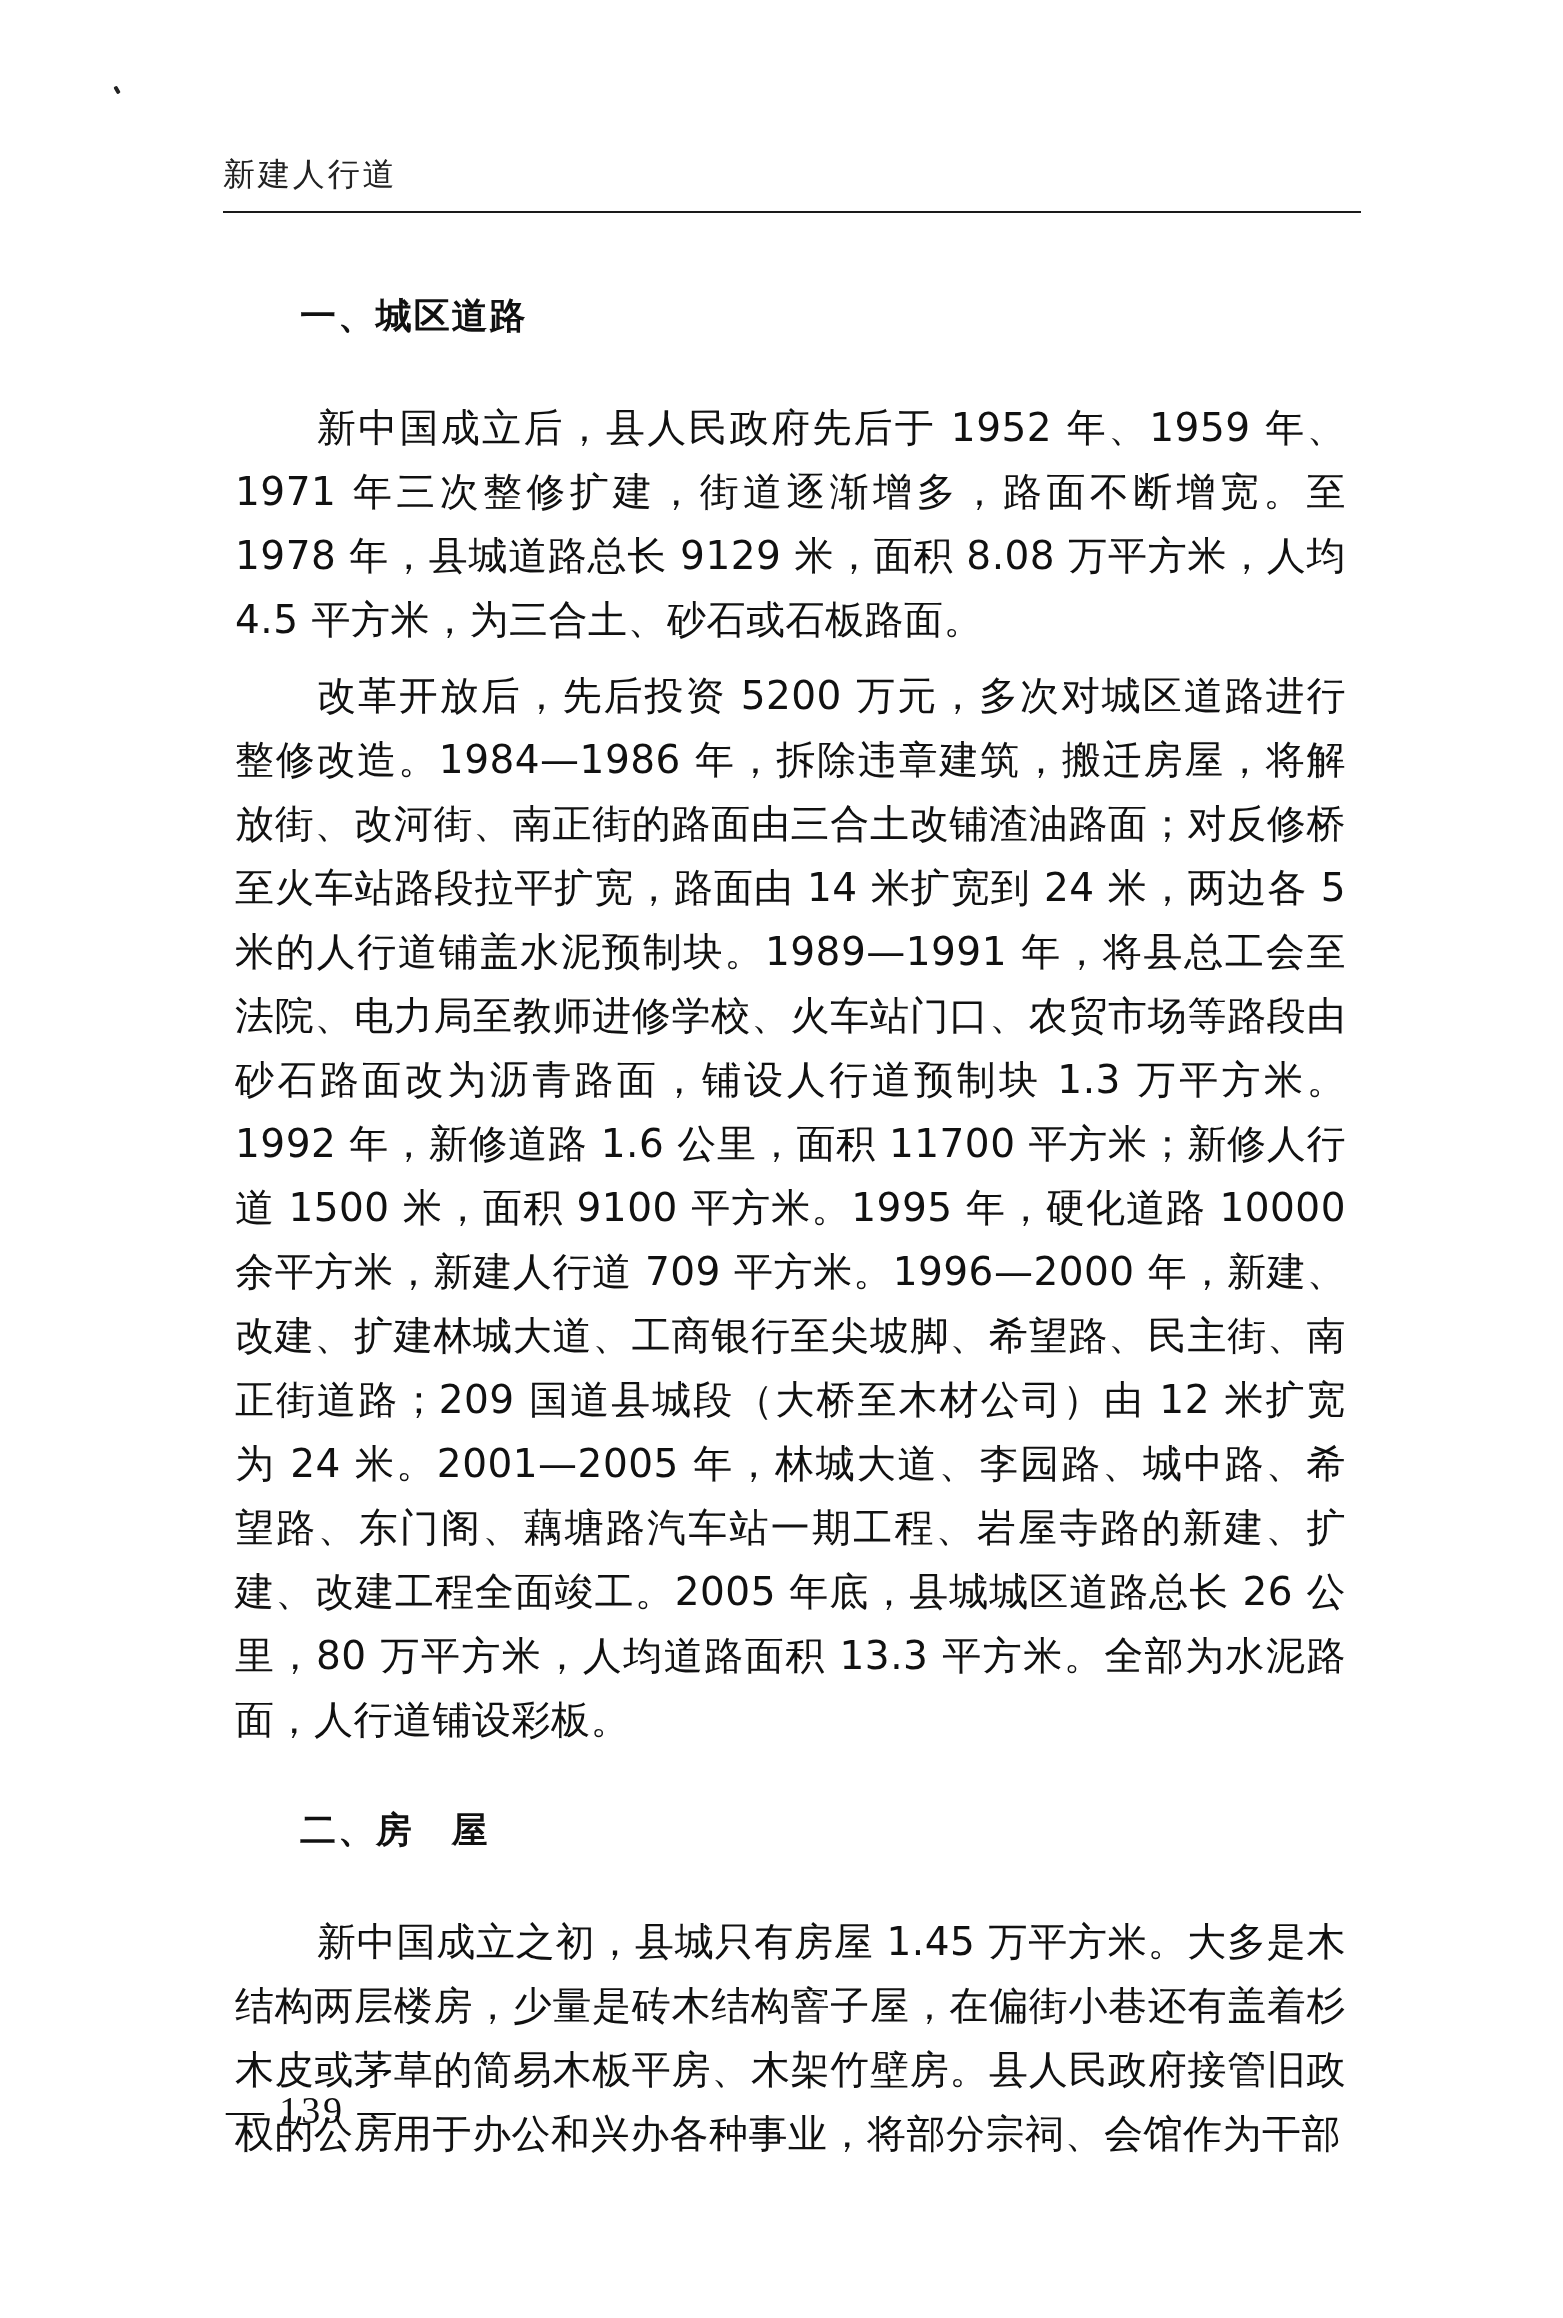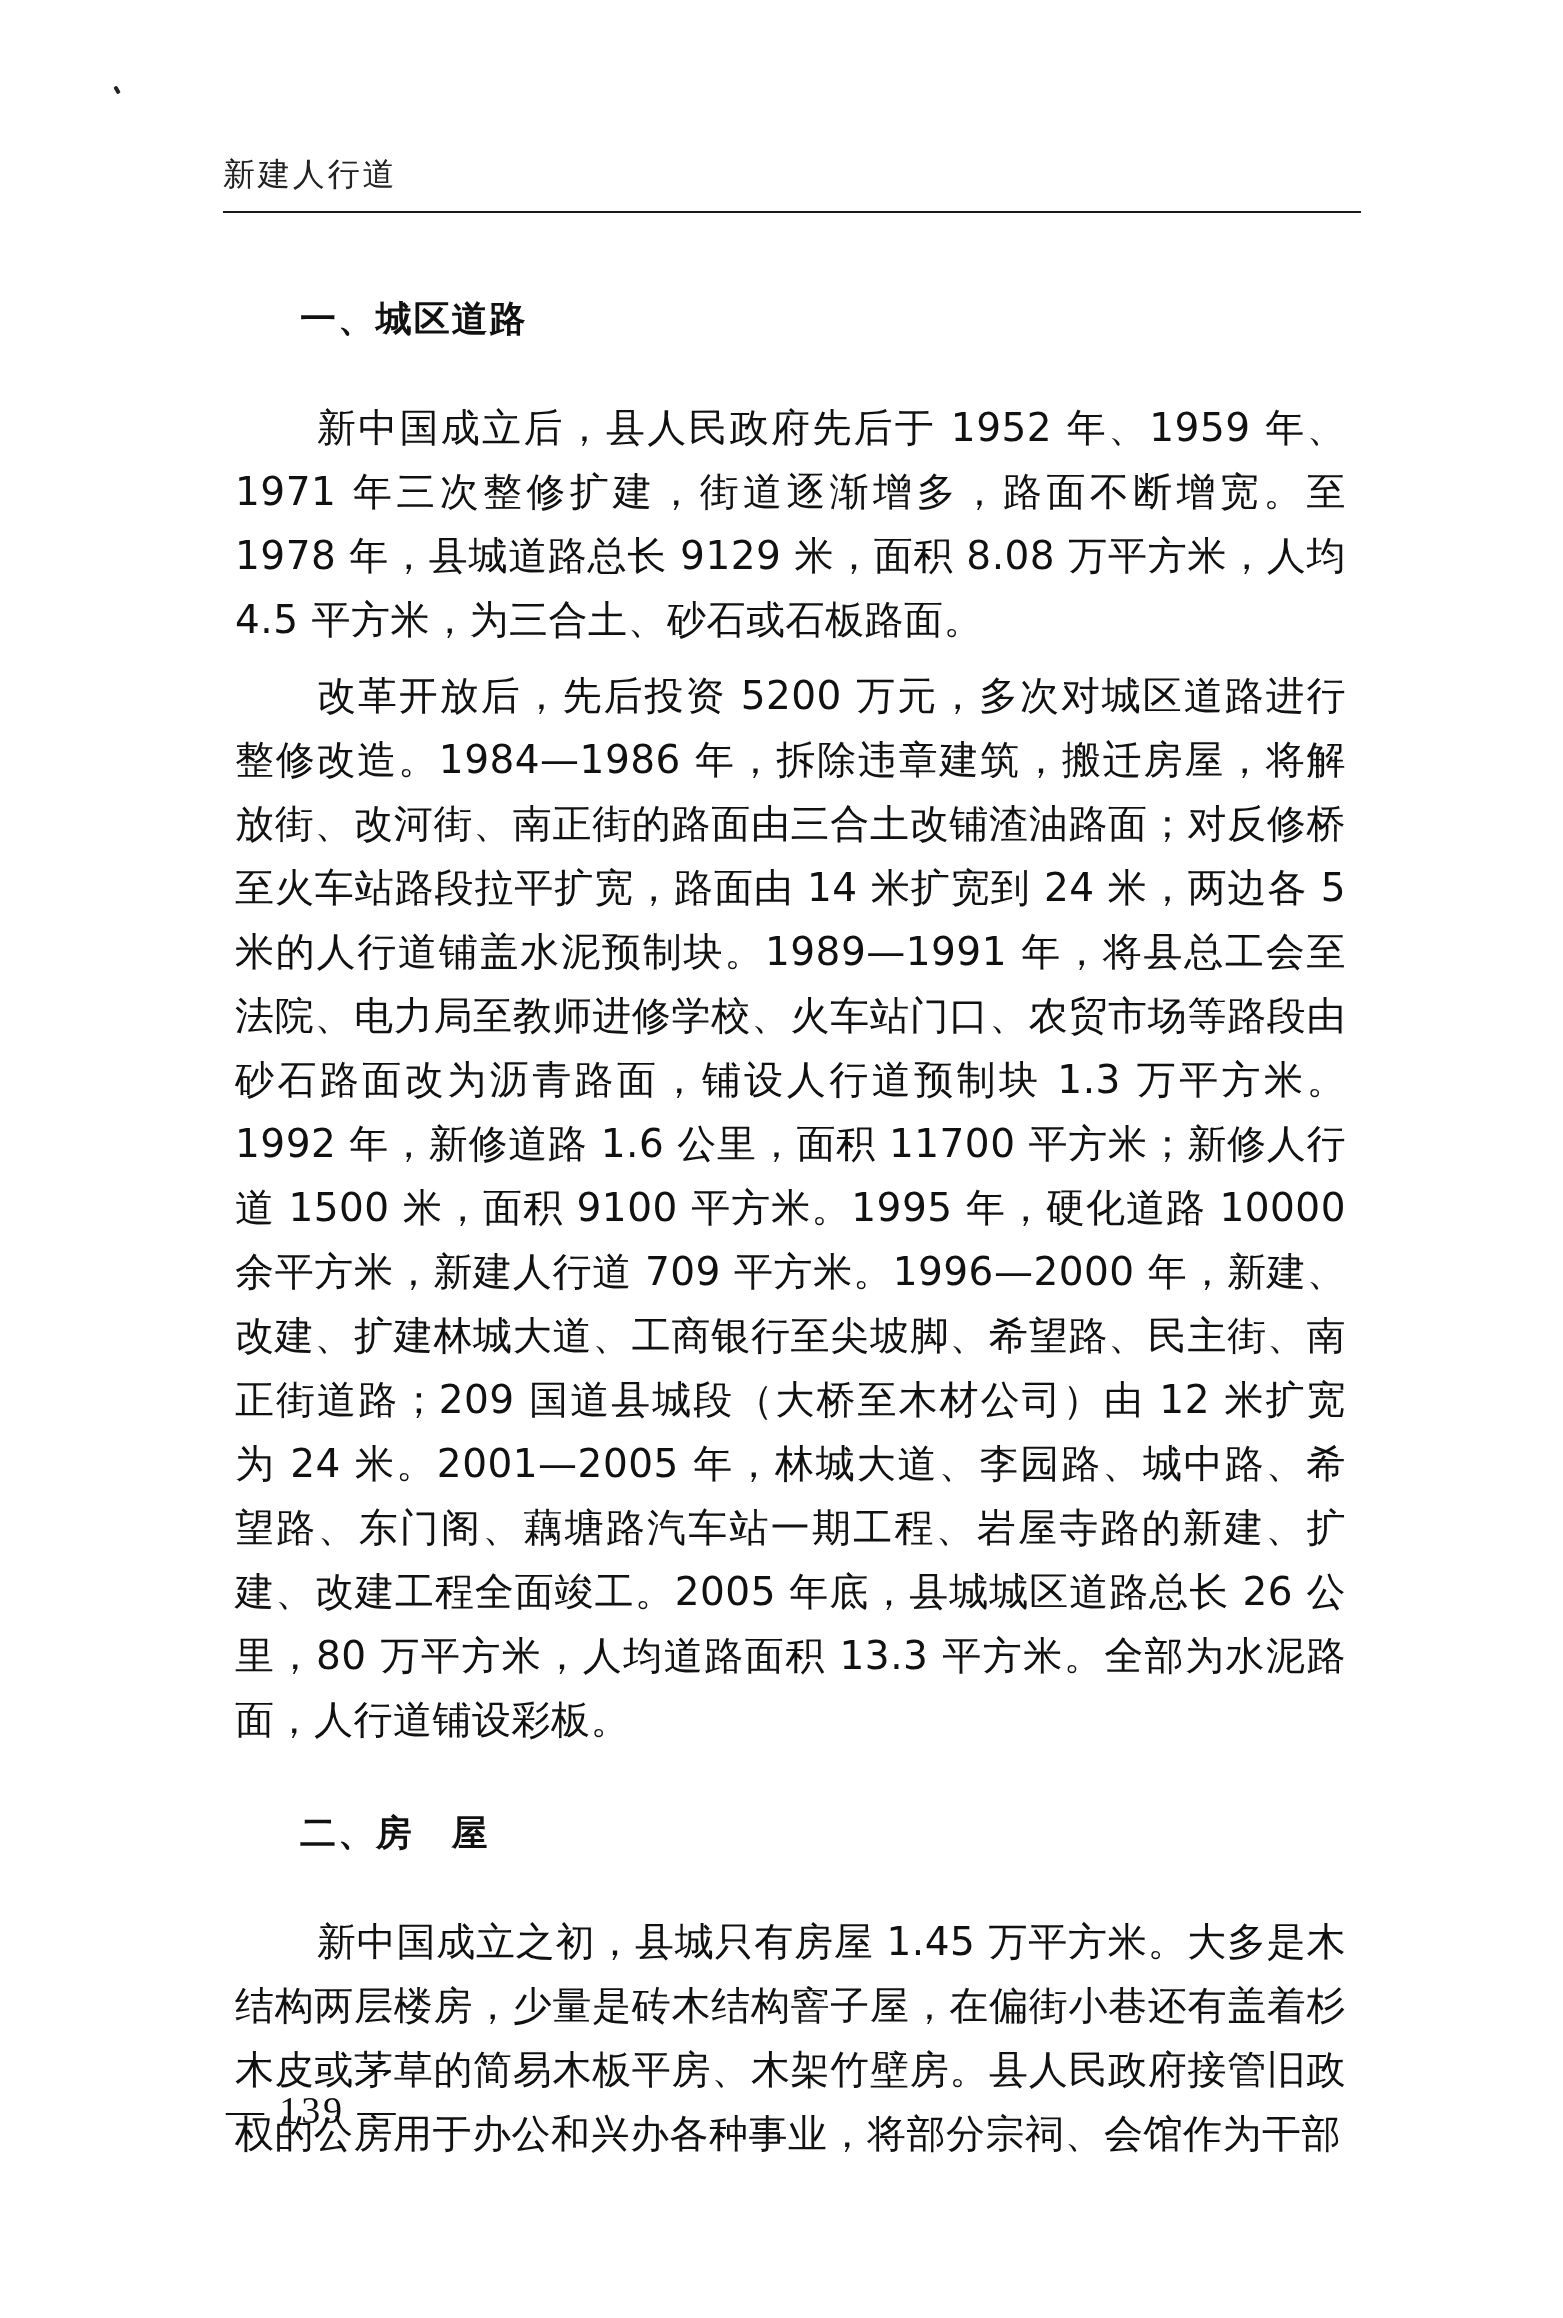--- a/index.html
+++ b/index.html
@@ -19,21 +19,21 @@
     font-family: "DejaVu Sans", "Liberation Sans", sans-serif;
   }
   .header-rule {
     position: absolute; left: 223px; top: 211px; width: 1138px; height: 0;
     border-top: 2.9px solid #1a1a1a;
   }
   .content {
     position: absolute; left: 223px; top: 288px; width: 1135px;
   }
   .section-heading {
-    font-family: Liberation Serif, serif;
+    font-family: Liberation Mono, monospace;
     font-weight: bold; font-size: 36px; letter-spacing: 1.9px;
     padding-left: 77px; margin: 0;
     height: 62px; line-height: 62px;
   }
   .para {
     font-size: 39px; line-height: 64px; margin: 12px;
     text-indent: 82px; text-align: justify; letter-spacing: 0.5px;
     font-family: "DejaVu Sans", "Liberation Sans", sans-serif;
   }
   .gap-after-heading { height: 34px; }

